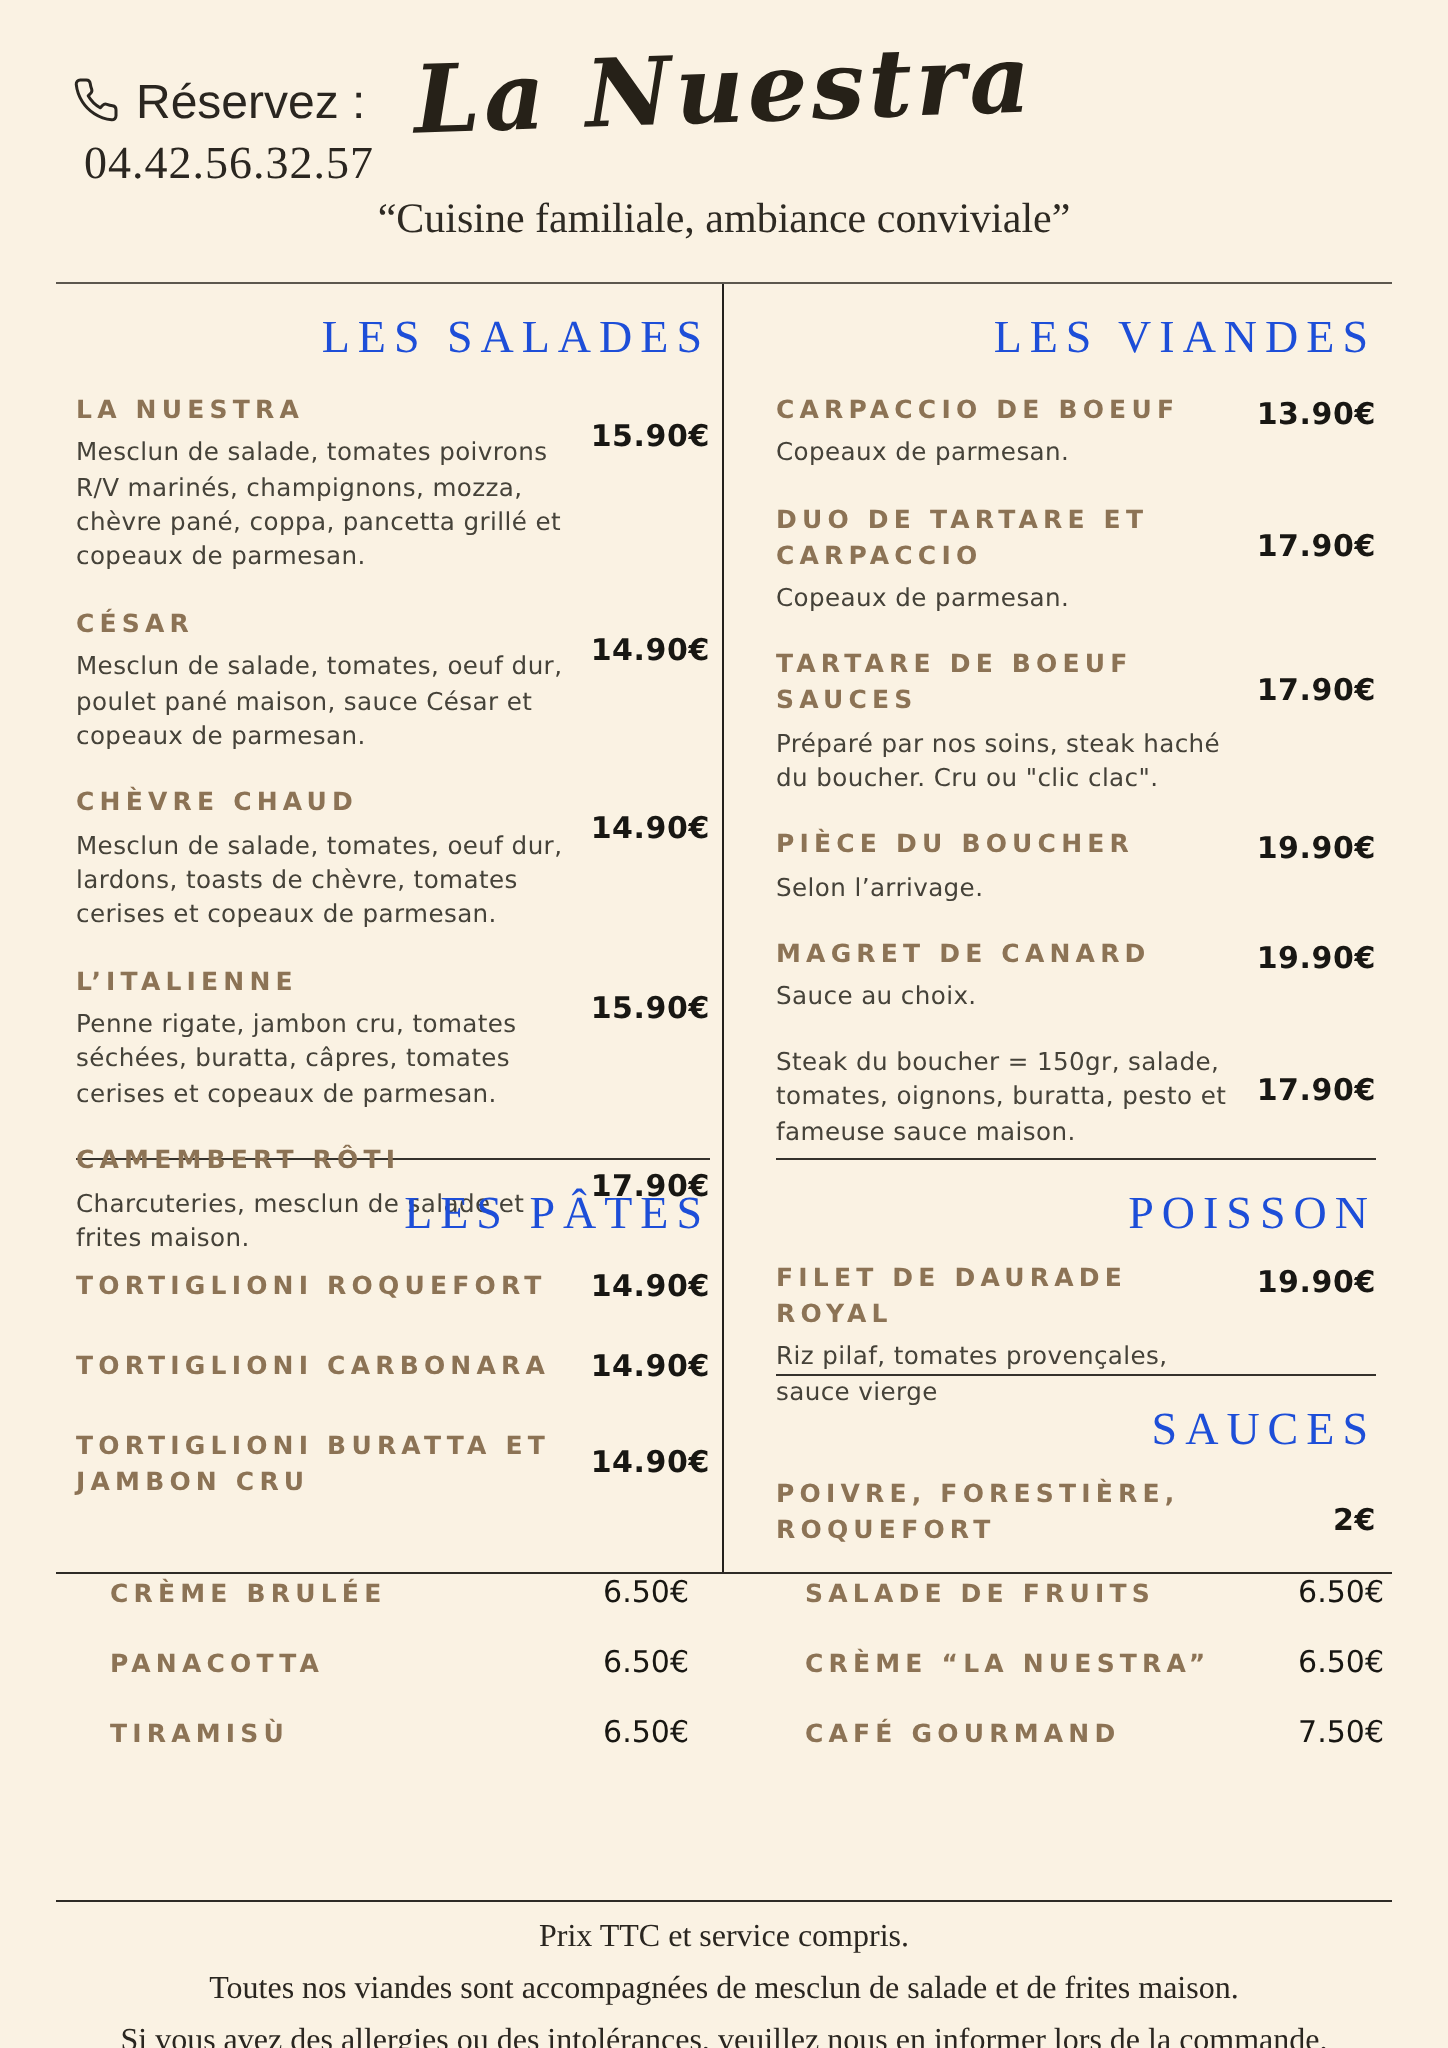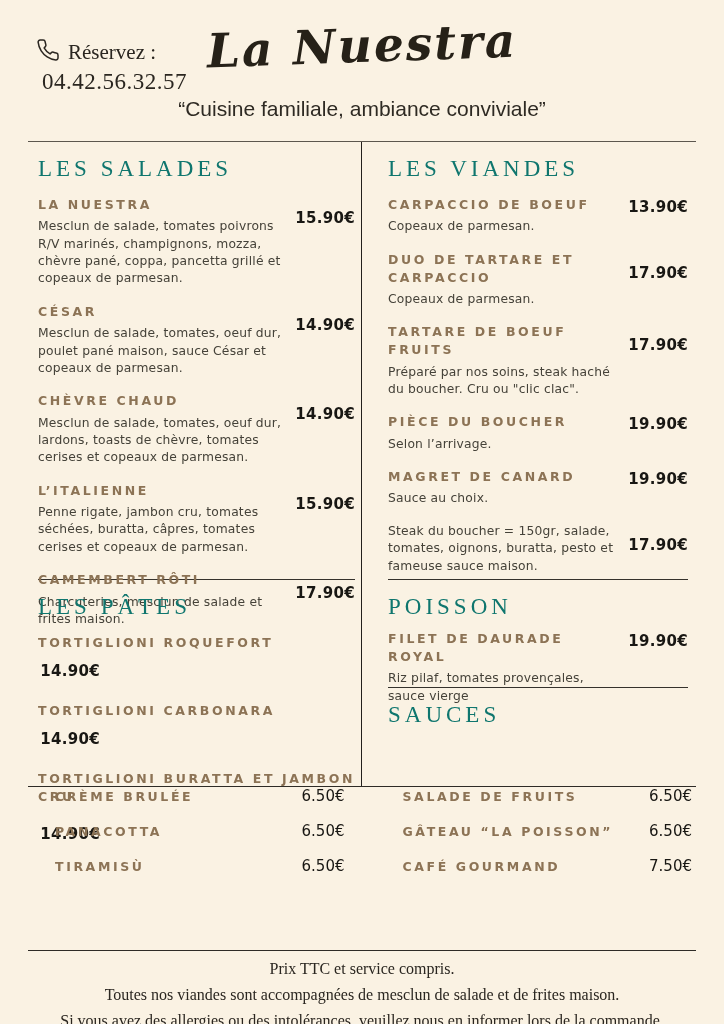--- a/index.html
+++ b/index.html
@@ -9,68 +9,68 @@
     font-family:"DejaVu Sans",sans-serif;
     color:#2a2620;
     overflow:hidden;
     position:relative;
   }
   
   .header{position:relative;height:141px;}
   .phone-block{position:absolute;left:36px;top:38px;width:200px;}
   .phone-line{display:flex;align-items:center;gap:8px;}
   .phone-line svg{flex:0 0 auto;}
-  .reserve-label{font-family:Liberation Serif, serif;font-size:21px;color:#2a2620;}
+  .reserve-label{font-family:Liberation Sans, sans-serif;font-size:24px;color:#2a2620;}
   .phone-number{font-family:Liberation Serif, serif;font-size:23px;color:#2a2620;margin-top:3px;margin-left:6px;letter-spacing:0.5px;}
   .logo{
     position:absolute;left:0;right:0;top:18px;text-align:center;
     font-family:"DejaVu Serif",serif;font-style:italic;font-weight:bold;
     font-size:47px;color:#262118;transform:rotate(-2deg);
     letter-spacing:2px;
   }
   .tagline{
     position:absolute;left:0;right:0;top:97px;text-align:center;
-    font-family:Liberation Sans, sans-serif;font-size:21px;color:#2e2a23;
+    font-family:Liberation Serif, serif;font-size:21px;color:#2e2a23;
   }
   
   .menu-grid{
     margin:0 28px;height:644px;
     border-top:1.6px solid #5c574e;
     border-bottom:1.6px solid #2e2b26;
     display:flex;
   }
   .col{box-sizing:border-box;}
   .col-left{width:334px;border-right:1.6px solid #23201c;padding:0 6px 0 10px;}
   .col-right{flex:1;padding:0 8px 0 26px;}
   .section{box-sizing:border-box;}
   .section + .section{border-top:1.4px solid #35322c;}
   .h-salades{height:423px;}
   .h-pates{height:221px;}
   .h-viandes{height:423px;}
   .h-poisson{height:108px;}
   .h-sauces{height:113px;}
   .section-title{
-    font-family:"Liberation Serif",serif;font-size:23px;color:#0f766e;
-    letter-spacing:4px;text-align:left;margin:14px 0 14px;font-weight:400;
+    font-family:"Liberation Serif",serif;font-size:23px;color:#1d4ed8;
+    letter-spacing:4px;text-align:right;margin:14px 0 14px;font-weight:400;
   }
   
   .item{display:flex;gap:10px;margin:0 0 15px;}
   .item-main{flex:1;}
   .item-name{
     font-size:12.5px;font-weight:bold;letter-spacing:2.6px;
     color:#8c7355;margin-bottom:4px;line-height:1.45;
   }
   .item-desc{font-size:12.3px;color:#454239;line-height:1.42;letter-spacing:0.2px;}
   .price{
     width:62px;text-align:right;font-weight:bold;font-size:15px;
     color:#181713;padding-top:13px;flex:0 0 auto;letter-spacing:0.3px;
   }
   .price.top{padding-top:2px;}
   .pates-item .price,.title-only .price{padding-top:0;}
-  .title-only{margin-bottom:22px;flex-direction:column;}
+  .title-only{margin-bottom:22px;}
   .title-only .item-name{margin-bottom:0;}
   
   .desserts{margin:0 28px;height:164px;border-bottom:1.6px solid #2e2b26;box-sizing:border-box;}
   .desserts .section-title{margin:12px 0 12px;}
   .dessert-grid{display:flex;gap:58px;padding:0 4px 0 27px;}
   .dessert-col{flex:1;}
   .dessert-row{display:flex;justify-content:space-between;align-items:baseline;margin-bottom:17px;}
   .dessert-name{font-size:12.5px;font-weight:bold;letter-spacing:2.6px;color:#8c7355;}
   .dessert-price{font-weight:normal;font-size:15px;color:#181713;}
   
@@ -190,21 +190,21 @@
       <div class="item">
         <div class="item-main">
           <div class="item-name">DUO DE TARTARE ET CARPACCIO</div>
           <div class="item-desc">Copeaux de parmesan.</div>
         </div>
         <div class="price">17.90€</div>
       </div>
 
       <div class="item">
         <div class="item-main">
-          <div class="item-name">TARTARE DE BOEUF FRUITS</div>
+          <div class="item-name">TARTARE DE BOEUF SAUCES</div>
           <div class="item-desc">Préparé par nos soins, steak haché du boucher. Cru ou "clic clac".</div>
         </div>
         <div class="price">17.90€</div>
       </div>
 
       <div class="item">
         <div class="item-main">
           <div class="item-name">PIÈCE DU BOUCHER</div>
           <div class="item-desc">Selon l’arrivage.</div>
         </div>
@@ -235,20 +235,26 @@
           <div class="item-name">FILET DE DAURADE ROYAL</div>
           <div class="item-desc">Riz pilaf, tomates provençales, sauce vierge</div>
         </div>
         <div class="price top">19.90€</div>
       </div>
     </div>
 
     <div class="section h-sauces">
       <div class="section-title" style="margin-bottom:10px">SAUCES</div>
 
+      <div class="item">
+        <div class="item-main">
+          <div class="item-name">POIVRE, FORESTIÈRE, ROQUEFORT</div>
+        </div>
+        <div class="price">2€</div>
+      </div>
     </div>
 
   </div>
 </div>
 
 <div class="desserts">
   <div class="dessert-grid">
     <div class="dessert-col">
       <div class="dessert-row">
         <span class="dessert-name">CRÈME BRULÉE</span>
@@ -262,21 +268,21 @@
         <span class="dessert-name">TIRAMISÙ</span>
         <span class="dessert-price">6.50€</span>
       </div>
     </div>
     <div class="dessert-col">
       <div class="dessert-row">
         <span class="dessert-name">SALADE DE FRUITS</span>
         <span class="dessert-price">6.50€</span>
       </div>
       <div class="dessert-row">
-        <span class="dessert-name">GÂTEAU “LA POISSON”</span>
+        <span class="dessert-name">CRÈME “LA NUESTRA”</span>
         <span class="dessert-price">6.50€</span>
       </div>
       <div class="dessert-row">
         <span class="dessert-name">CAFÉ GOURMAND</span>
         <span class="dessert-price">7.50€</span>
       </div>
     </div>
   </div>
 </div>
 

